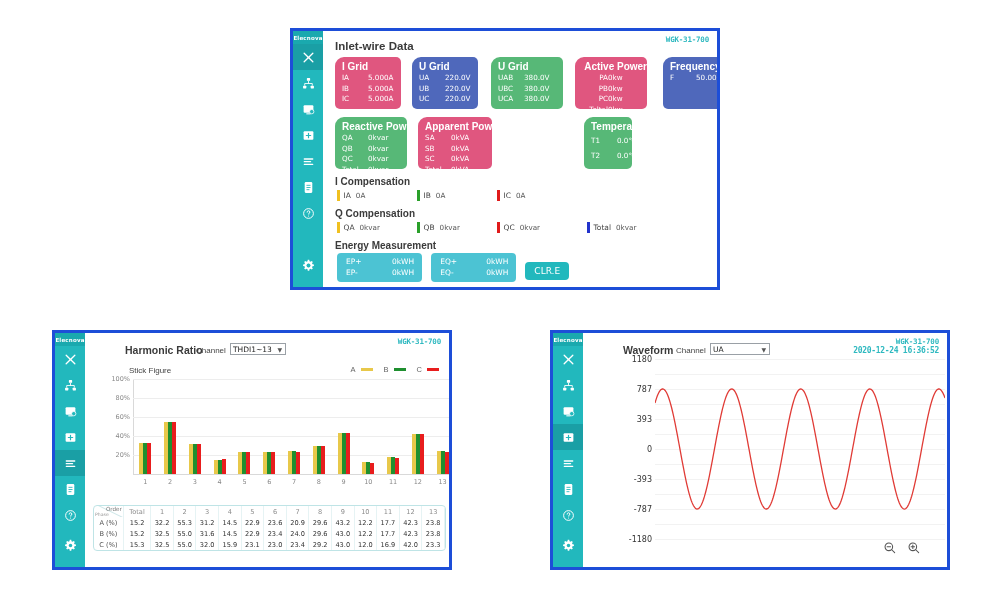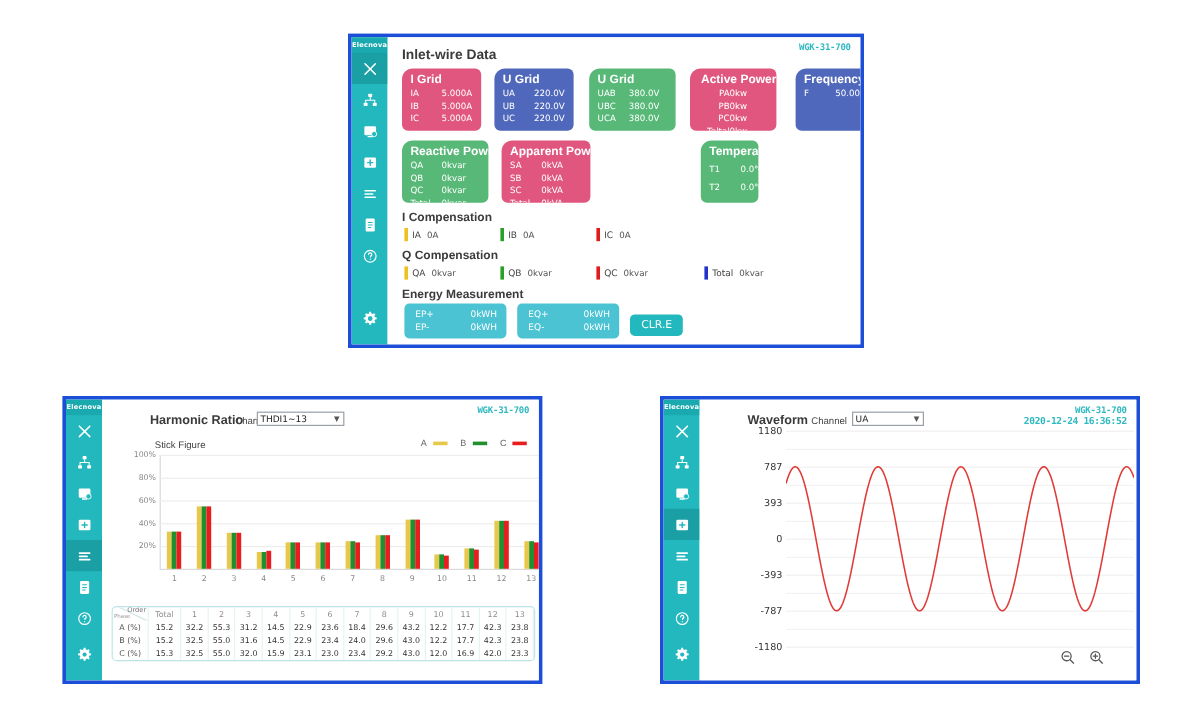--- a/index.html
+++ b/index.html
@@ -518,21 +518,21 @@
             <path d="M10.6 1.6h2.8l.4 2.6 2 .9 2.2-1.5 2 2-1.5 2.2.9 2 2.6.4v2.8l-2.6.4-.9 2 1.5 2.2-2 2-2.2-1.5-2 .9-.4 2.6h-2.8l-.4-2.6-2-.9-2.2 1.5-2-2 1.5-2.2-.9-2-2.6-.4v-2.8l2.6-.4.9-2-1.5-2.2 2-2 2.2 1.5 2-.9z"></path>
             <circle cx="12" cy="12" r="3.2" fill="#22b8bd"></circle>
           </svg>
       </div>
     </div>
 
     <div class="content">
       <div class="model">WGK-31-700</div>
       <div class="h-title">Harmonic Ratio</div>
       <div class="chan-label" style="left:111px;">Channel</div>
-      <div class="select" style="left:129px;top:10px;width:73px;align-items:center;">
+      <div class="select" style="left:145px;top:10px;width:56px;align-items:center;">
         <span>THDI1~13</span>
         <span class="caret">▼</span>
       </div>
 
       <div class="stick-label">Stick Figure</div>
       <div class="legend">
         <div class="lg">
           <span class="t">A</span>
           <span class="sw" style="background:#e8c84a;"></span>
         </div>
@@ -667,21 +667,21 @@
           <tbody>
               <tr>
                 <td>A (%)</td>
                 <td>15.2</td>
                 <td>32.2</td>
                 <td>55.3</td>
                 <td>31.2</td>
                 <td>14.5</td>
                 <td>22.9</td>
                 <td>23.6</td>
-                <td>18.4</td>
+                <td>20.9</td>
                 <td>29.6</td>
                 <td>43.2</td>
                 <td>12.2</td>
                 <td>17.7</td>
                 <td>42.3</td>
                 <td>23.8</td>
               </tr>
               <tr>
                 <td>B (%)</td>
                 <td>15.2</td>

